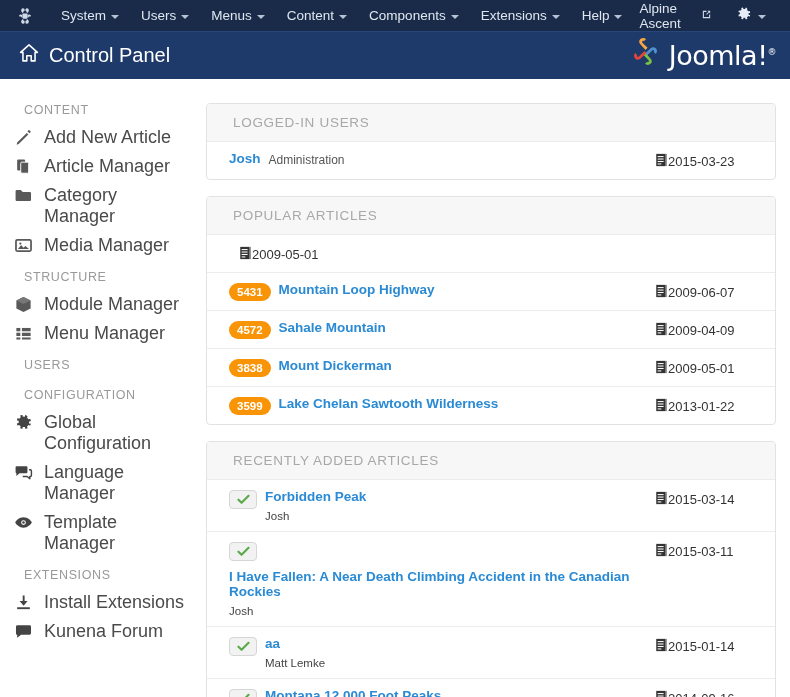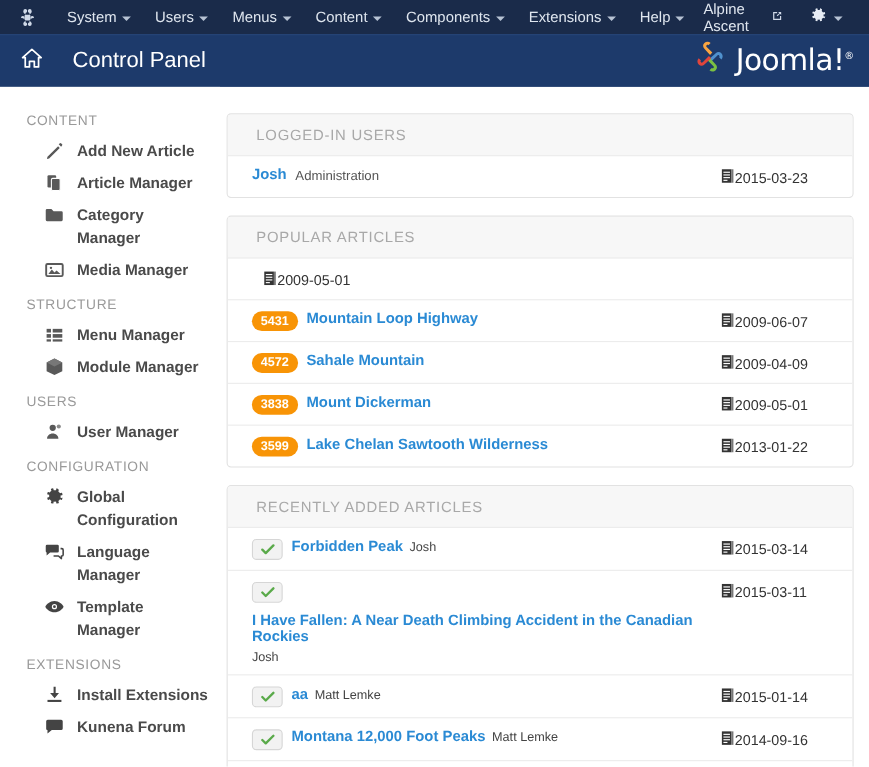--- a/index.html
+++ b/index.html
@@ -52,21 +52,21 @@
 
   
   .subhead {
     height: 48px;
     background: #1d3a6b;
     display: flex; align-items: center;
     padding: 0 14px 0 18px;
     border-top: 1px solid #27477c;
   }
   .subhead-title {
-    display: flex; align-items: center; gap: 26px;
+    display: flex; align-items: center; gap: 9px;
     color: #fff; font-size: 20px; font-weight: normal;
   }
   .joomla-logo { margin-left: auto; display: flex; align-items: center; gap: 7px; }
   .joomla-word {
     color: #fff; font-size: 27px; letter-spacing: -0.5px;
     font-family: "DejaVu Sans", sans-serif; position: relative;
   }
   .joomla-word sup { font-size: 9px; vertical-align: super; }
 
   
@@ -78,24 +78,23 @@
     padding: 14px 0 0 0;
     background: #fff;
   }
   .side-group-title {
     color: #999; font-size: 12.5px; letter-spacing: 0.6px;
     padding: 10px 0 6px 24px;
     text-transform: uppercase;
   }
   .side-item {
     display: flex; align-items: flex-start; gap: 10px;
-    padding: 4px 10px 4px 40px;
-    color: #444; font-size: 14px; line-height: 21px;
+    padding: 4px 10px 4px 14px;
+    color: #444; font-size: 18px; line-height: 21px;
     cursor: pointer;
-    font-weight: bold;
   }
   .side-item .ico { flex: 0 0 20px; width: 20px; height: 20px; margin-top: 1px; }
   .side-item .lbl { color: #4a4a4a; }
 
   
   .main { flex: 1; padding: 24px 14px 0 6px; overflow: hidden; }
   .panel {
     border: 1px solid #e2e2e2;
     border-radius: 4px;
     background: #fff;
@@ -145,21 +144,21 @@
   .chkbtn {
     display: inline-flex; align-items: center; justify-content: center;
     width: 28px; height: 19px;
     background: #f2f2f2;
     border: 1px solid #d6d6d6;
     border-radius: 4px;
     margin-top: 1px;
     cursor: pointer;
     flex: 0 0 auto;
   }
-  .title-wrap { display: flex; align-items: baseline; gap: 6px; flex-wrap: wrap; }
+  .title-wrap { display: flex; align-items: baseline; gap: 6px; flex-wrap: wrap; flex-direction: column; }
   .title-wrap .t { font-weight: bold; color: #2a8ad4; }
 </style>
 </head>
 <body>
 
 <div class="topbar">
   <span class="brand-mark">
     <svg viewBox="0 0 24 24" width="18" height="18">
       <path d="M7 4a2.3 2.3 0 1 1 2.6 2.3v2.2l-2-2a2.3 2.3 0 0 1-.6-2.5zM17 4a2.3 2.3 0 1 0-2.6 2.3v2.2l2-2A2.3 2.3 0 0 0 17 4zM4 12a2.3 2.3 0 1 1 2.3 2.6h2.2l-2-2A2.3 2.3 0 0 1 4 12zM20 12a2.3 2.3 0 1 0-2.3 2.6h-2.2l2-2A2.3 2.3 0 0 0 20 12zM7 20a2.3 2.3 0 1 0 2.6-2.3v-2.2l-2 2A2.3 2.3 0 0 0 7 20zM17 20a2.3 2.3 0 1 1-2.6-2.3v-2.2l2 2a2.3 2.3 0 0 1 .6 2.5z" fill="#cfd9e8"></path>
       <rect x="8.5" y="8.5" width="7" height="7" rx="1.4" fill="#cfd9e8"></rect>
@@ -281,51 +280,41 @@
             <circle cx="8" cy="9.5" r="1.4" fill="#595959"></circle>
           </svg>
       </span>
       <span class="lbl">Media Manager</span>
     </div>
 
     <div class="side-group-title">STRUCTURE</div>
     <div class="side-item">
       <span class="ico">
         <svg width="19" height="19" viewBox="0 0 24 24">
+            <path d="M12 2.5L21 7v10l-9 4.5L3 17V7l9-4.5z" fill="#595959"></path>
+            <path d="M12 2.5L21 7l-9 4.5L3 7l9-4.5z" fill="#777"></path>
+          </svg>
+      </span>
+      <span class="lbl">Module Manager</span>
+    </div>
+    <div class="side-item">
+      <span class="ico">
+        <svg width="19" height="19" viewBox="0 0 24 24">
             <rect x="3" y="5" width="5" height="4.2" fill="#595959"></rect>
             <rect x="10" y="5" width="11" height="4.2" fill="#595959"></rect>
             <rect x="3" y="11" width="5" height="4.2" fill="#595959"></rect>
             <rect x="10" y="11" width="11" height="4.2" fill="#595959"></rect>
             <rect x="3" y="17" width="5" height="2.6" fill="#595959"></rect>
             <rect x="10" y="17" width="11" height="2.6" fill="#595959"></rect>
           </svg>
       </span>
       <span class="lbl">Menu Manager</span>
     </div>
-    <div class="side-item">
-      <span class="ico">
-        <svg width="19" height="19" viewBox="0 0 24 24">
-            <path d="M12 2.5L21 7v10l-9 4.5L3 17V7l9-4.5z" fill="#595959"></path>
-            <path d="M12 2.5L21 7l-9 4.5L3 7l9-4.5z" fill="#777"></path>
-          </svg>
-      </span>
-      <span class="lbl">Module Manager</span>
-    </div>
 
     <div class="side-group-title">USERS</div>
-    <div class="side-item">
-      <span class="ico">
-        <svg width="19" height="19" viewBox="0 0 24 24">
-            <circle cx="10" cy="7.5" r="3.6" fill="#595959"></circle>
-            <path d="M3.5 20c0-3.6 2.9-6 6.5-6s6.5 2.4 6.5 6z" fill="#595959"></path>
-            <circle cx="17" cy="6" r="2.4" fill="#8a8a8a"></circle>
-          </svg>
-      </span>
-      <span class="lbl">User Manager</span>
-    </div>
 
     <div class="side-group-title">CONFIGURATION</div>
     <div class="side-item">
       <span class="ico">
         <svg width="19" height="19" viewBox="0 0 20 20">
             <path d="M10 6.6A3.4 3.4 0 1 0 10 13.4 3.4 3.4 0 0 0 10 6.6zm0 5.1a1.7 1.7 0 1 1 0-3.4 1.7 1.7 0 0 1 0 3.4z" fill="#444"></path>
             <path d="M17.3 11.4l-1.5-.3a5.9 5.9 0 0 0 0-2.2l1.5-.3a.5.5 0 0 0 .4-.6l-.4-1.5a.5.5 0 0 0-.6-.3l-1.4.5a6 6 0 0 0-1.6-1.6l.5-1.4a.5.5 0 0 0-.3-.6L12.4 2a.5.5 0 0 0-.6.4l-.3 1.5a5.9 5.9 0 0 0-2.2 0L9 2.4a.5.5 0 0 0-.6-.4L6.9 2.4a.5.5 0 0 0-.3.6l.5 1.4a6 6 0 0 0-1.6 1.6L4.1 5.5a.5.5 0 0 0-.6.3L3.1 7.3a.5.5 0 0 0 .4.6l1.5.3a5.9 5.9 0 0 0 0 2.2l-1.5.3a.5.5 0 0 0-.4.6l.4 1.5a.5.5 0 0 0 .6.3l1.4-.5a6 6 0 0 0 1.6 1.6l-.5 1.4a.5.5 0 0 0 .3.6l1.5.4a.5.5 0 0 0 .6-.4l.3-1.5a5.9 5.9 0 0 0 2.2 0l.3 1.5a.5.5 0 0 0 .6.4l1.5-.4a.5.5 0 0 0 .3-.6l-.5-1.4a6 6 0 0 0 1.6-1.6l1.4.5a.5.5 0 0 0 .6-.3l.4-1.5a.5.5 0 0 0-.4-.6z" fill="#444"></path>
           </svg>
       </span>
       <span class="lbl">Global Configuration</span>

